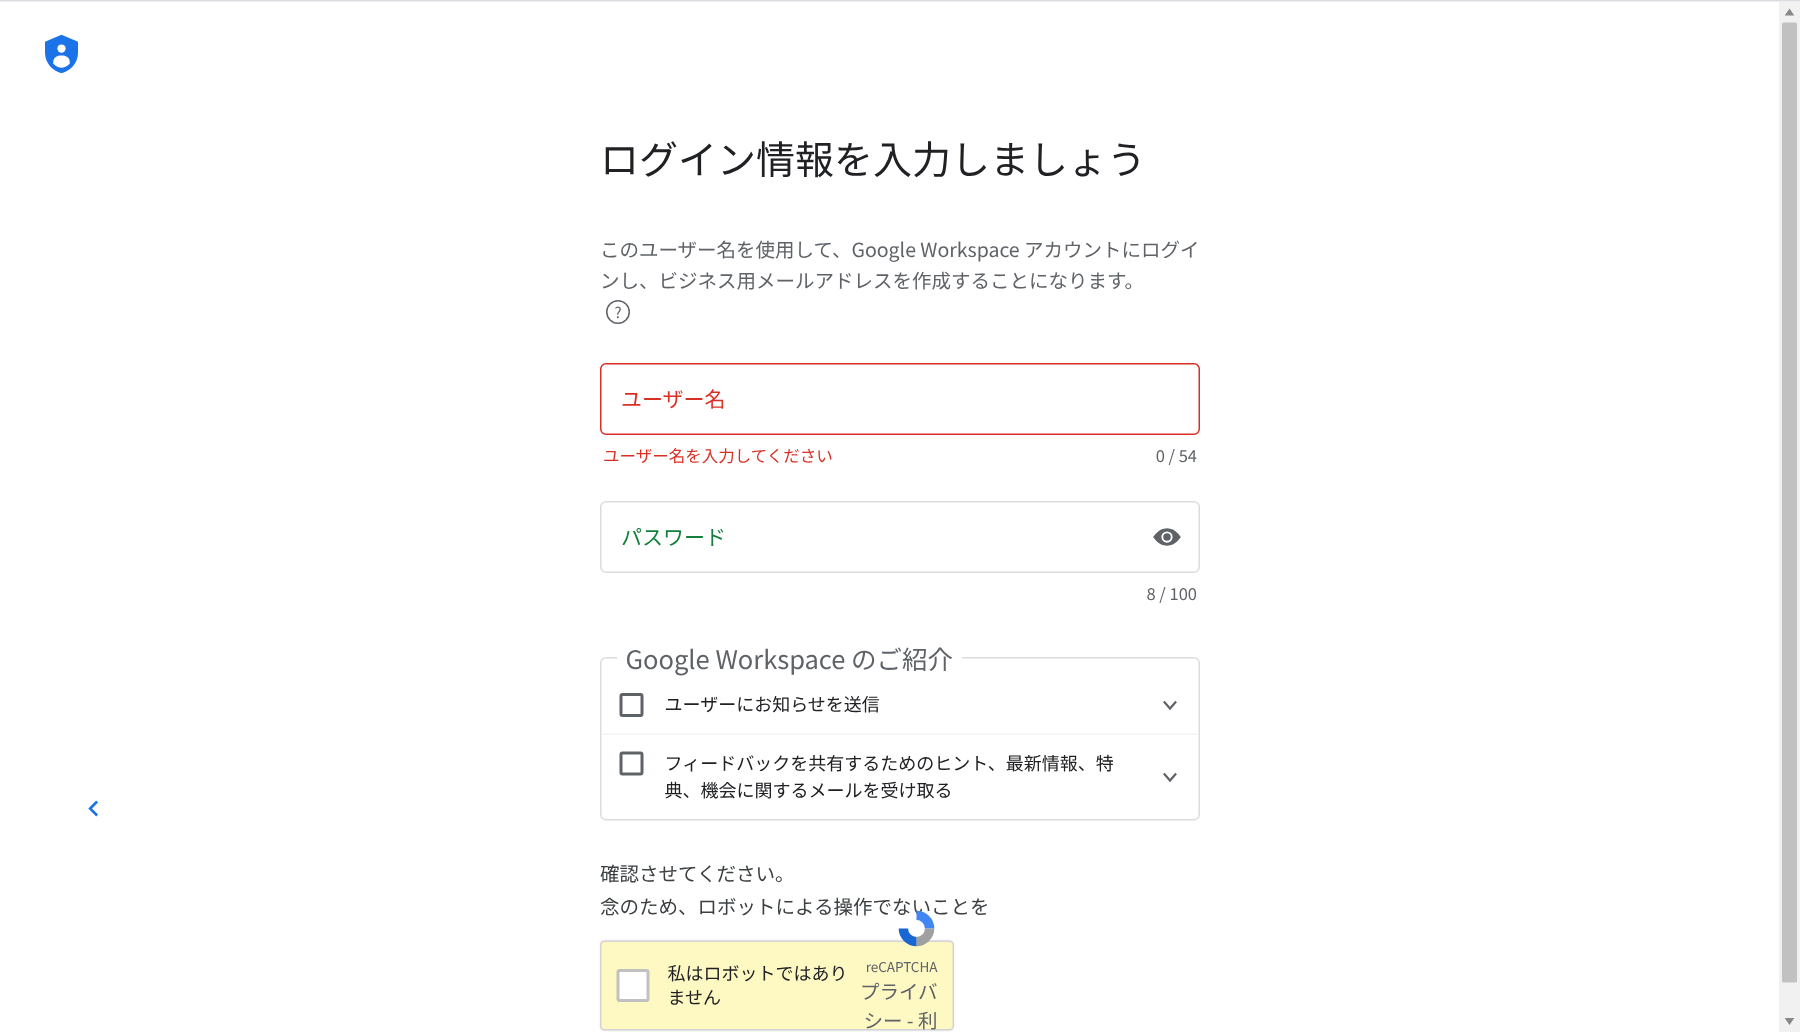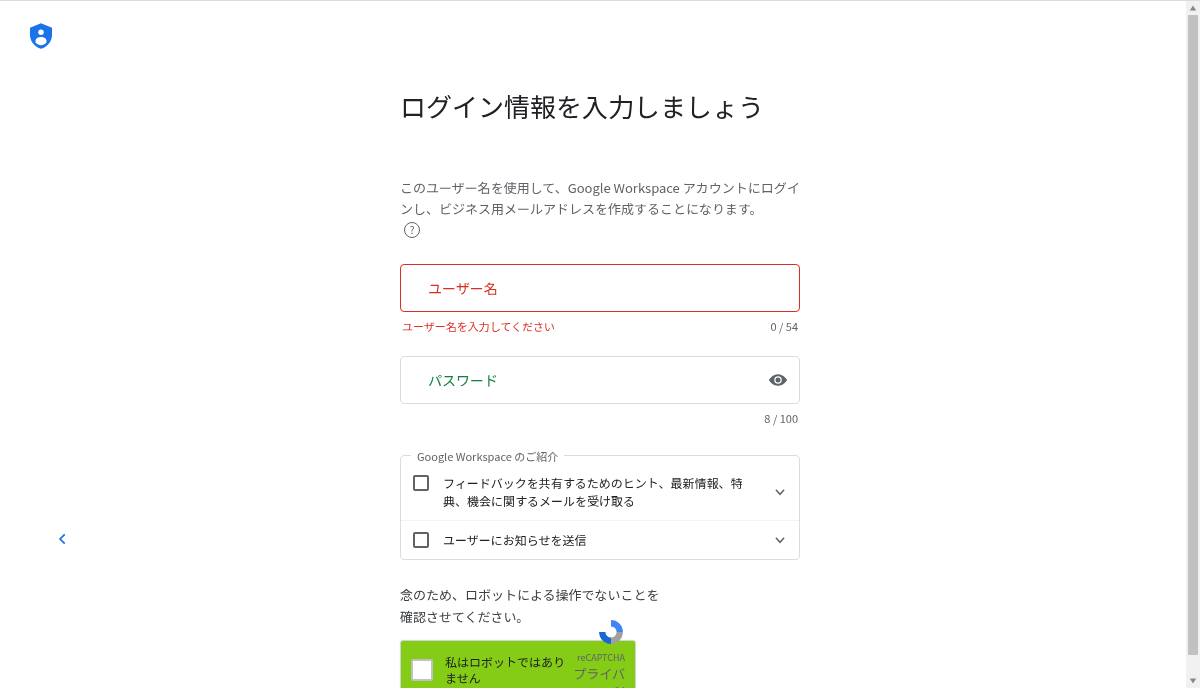--- a/index.html
+++ b/index.html
@@ -1,41 +1,41 @@
 <!DOCTYPE html>
 <html><head>
   <meta charset="utf-8">
   <style>
     * { box-sizing: border-box; margin: 0; padding: 0; }
     body { font-family: 'Google Sans', 'Noto Sans JP', Arial, sans-serif; background: #fff; color: #202124; }
     .page { width: 1200px; height: 688px; position: relative; overflow: auto; border-top: 1px solid #dadce0; }
     .shield-icon { position: absolute; top: 22px; left: 30px; }
     .back-chevron { position: absolute; top: 526px; left: 56px; cursor: pointer; }
     .content { width: 400px; margin: 0 auto; padding-top: 86px; }
-    .heading { font-size: 26px; font-weight: 400; color: #202124; letter-spacing: 0; margin-bottom: 54px; }
+    .heading { font-size: 26px; font-weight: 400; color: #202124; letter-spacing: 0; margin-bottom: 32px; }
     .subtext { font-size: 13px; color: #5f6368; line-height: 1.6; margin-bottom: 28px; display: flex; align-items: center; flex-wrap: wrap; }
     .help-icon { display: inline-flex; align-items: center; justify-content: center; width: 16px; height: 16px; border: 1.5px solid #5f6368; border-radius: 50%; font-size: 10px; color: #5f6368; margin-left: 4px; position: relative; top: 2px; cursor: pointer; }
     .field { position: relative; width: 100%; margin-bottom: 4px; }
     .field input { width: 100%; height: 48px; border: 1px solid #d93025; border-radius: 4px; padding: 16px 14px 4px 14px; font-size: 14px; outline: none; }
     .field.password input { border-color: #dadce0; padding-right: 44px; }
-    .floating-label { position: absolute; left: 28px; top: 14px; font-size: 14px; color: #d93025; pointer-events: none; }
+    .floating-label { position: absolute; left: 14px; top: 14px; font-size: 14px; color: #d93025; pointer-events: none; }
     .field.password .floating-label { color: #15803d; }
     .field-helper { display: flex; justify-content: space-between; font-size: 11px; margin-top: 6px; margin-bottom: 22px; padding: 0 2px; }
     .helper-left { color: #d93025; }
     .helper-right { color: #5f6368; }
     .eye-icon { position: absolute; right: 12px; top: 14px; cursor: pointer; }
     .fieldset { border: 1px solid #dadce0; border-radius: 4px; margin-top: 8px; margin-bottom: 24px; }
-    .fieldset legend { font-size: 11px; color: #5f6368; padding: 0 6px; margin-left: 10px; }
+    .fieldset legend { font-size: 17px; color: #5f6368; padding: 0 6px; margin-left: 10px; }
     .check-row { display: flex; align-items: flex-start; padding: 10px 12px; position: relative; }
     .check-row + .check-row { border-top: 1px solid #f1f3f4; }
     .checkbox { width: 16px; height: 16px; border: 2px solid #5f6368; border-radius: 2px; flex-shrink: 0; margin-top: 1px; margin-right: 14px; cursor: pointer; }
     .check-label { font-size: 12px; color: #202124; line-height: 1.5; flex: 1; padding-right: 28px; }
     .expand-icon { position: absolute; right: 12px; top: 50%; transform: translateY(-50%); cursor: pointer; }
     .robot-text { font-size: 13px; color: #3c4043; line-height: 1.7; margin-bottom: 12px; }
-    .recaptcha { width: 236px; height: 60px; border: 1px solid #d3d3d3; border-radius: 3px; background: #84cc16; display: flex; align-items: center; padding: 0 10px; position: relative; margin-bottom: 20px; box-shadow: 0 0 2px rgba(0,0,0,0.08); }
+    .recaptcha { width: 236px; height: 60px; border: 1px solid #d3d3d3; border-radius: 3px; background: #fef9c3; display: flex; align-items: center; padding: 0 10px; position: relative; margin-bottom: 20px; box-shadow: 0 0 2px rgba(0,0,0,0.08); }
     .recaptcha-check { width: 22px; height: 22px; border: 2px solid #c1c1c1; border-radius: 2px; background: #fff; margin-right: 12px; cursor: pointer; }
     .recaptcha-label { font-size: 12px; color: #202124; line-height: 1.3; flex: 1; }
     .recaptcha-right { text-align: right; width: 56px; }
     .recaptcha-badge { font-size: 9px; color: #5f6368; }
     .recaptcha-links { font-size: 13px; color: #5f6368; }
     .scrollbar-track { position: absolute; right: 0; top: 0; bottom: 0; width: 14px; background: #f1f1f1; }
     .scrollbar-thumb { position: absolute; right: 2px; top: 2px; width: 10px; height: 640px; background: #c1c1c1; border-radius: 1px; }
     .scroll-arrow { position: absolute; right: 3px; width: 8px; height: 8px; }
   </style>
 </head>
@@ -84,41 +84,41 @@
     </div>
     <div class="field-helper">
       <span></span>
       <span class="helper-right">8 / 100</span>
     </div>
 
     <fieldset class="fieldset">
       <legend>Google Workspace のご紹介</legend>
       <div class="check-row">
         <div class="checkbox"></div>
-        <div class="check-label">フィードバックを共有するためのヒント、最新情報、特典、機会に関するメールを受け取る</div>
+        <div class="check-label">ユーザーにお知らせを送信</div>
         <span class="expand-icon">
           <svg width="14" height="14" viewBox="0 0 24 24">
               <path fill="none" stroke="#5f6368" stroke-width="2.5" d="M5 8 L12 16 L19 8"></path>
             </svg>
         </span>
       </div>
       <div class="check-row">
         <div class="checkbox"></div>
-        <div class="check-label">ユーザーにお知らせを送信</div>
+        <div class="check-label">フィードバックを共有するためのヒント、最新情報、特典、機会に関するメールを受け取る</div>
         <span class="expand-icon">
           <svg width="14" height="14" viewBox="0 0 24 24">
               <path fill="none" stroke="#5f6368" stroke-width="2.5" d="M5 8 L12 16 L19 8"></path>
             </svg>
         </span>
       </div>
     </fieldset>
 
     <div class="robot-text">
+      <div>確認させてください。</div>
       <div>念のため、ロボットによる操作でないことを</div>
-      <div>確認させてください。</div>
     </div>
 
     <div class="recaptcha">
       <div class="recaptcha-check"></div>
       <div class="recaptcha-label">私はロボットではありません</div>
       <div class="recaptcha-right">
         <svg width="28" height="28" viewBox="0 0 40 40">
           <path fill="#4285f4" d="M20 3 A17 17 0 0 1 37 20 L28 20 A8 8 0 0 0 20 12 Z"></path>
           <path fill="#a0a0a0" d="M37 20 A17 17 0 0 1 20 37 L20 28 A8 8 0 0 0 28 20 Z"></path>
           <path fill="#1967d2" d="M20 37 A17 17 0 0 1 3 20 L12 20 A8 8 0 0 0 20 28 Z"></path>

